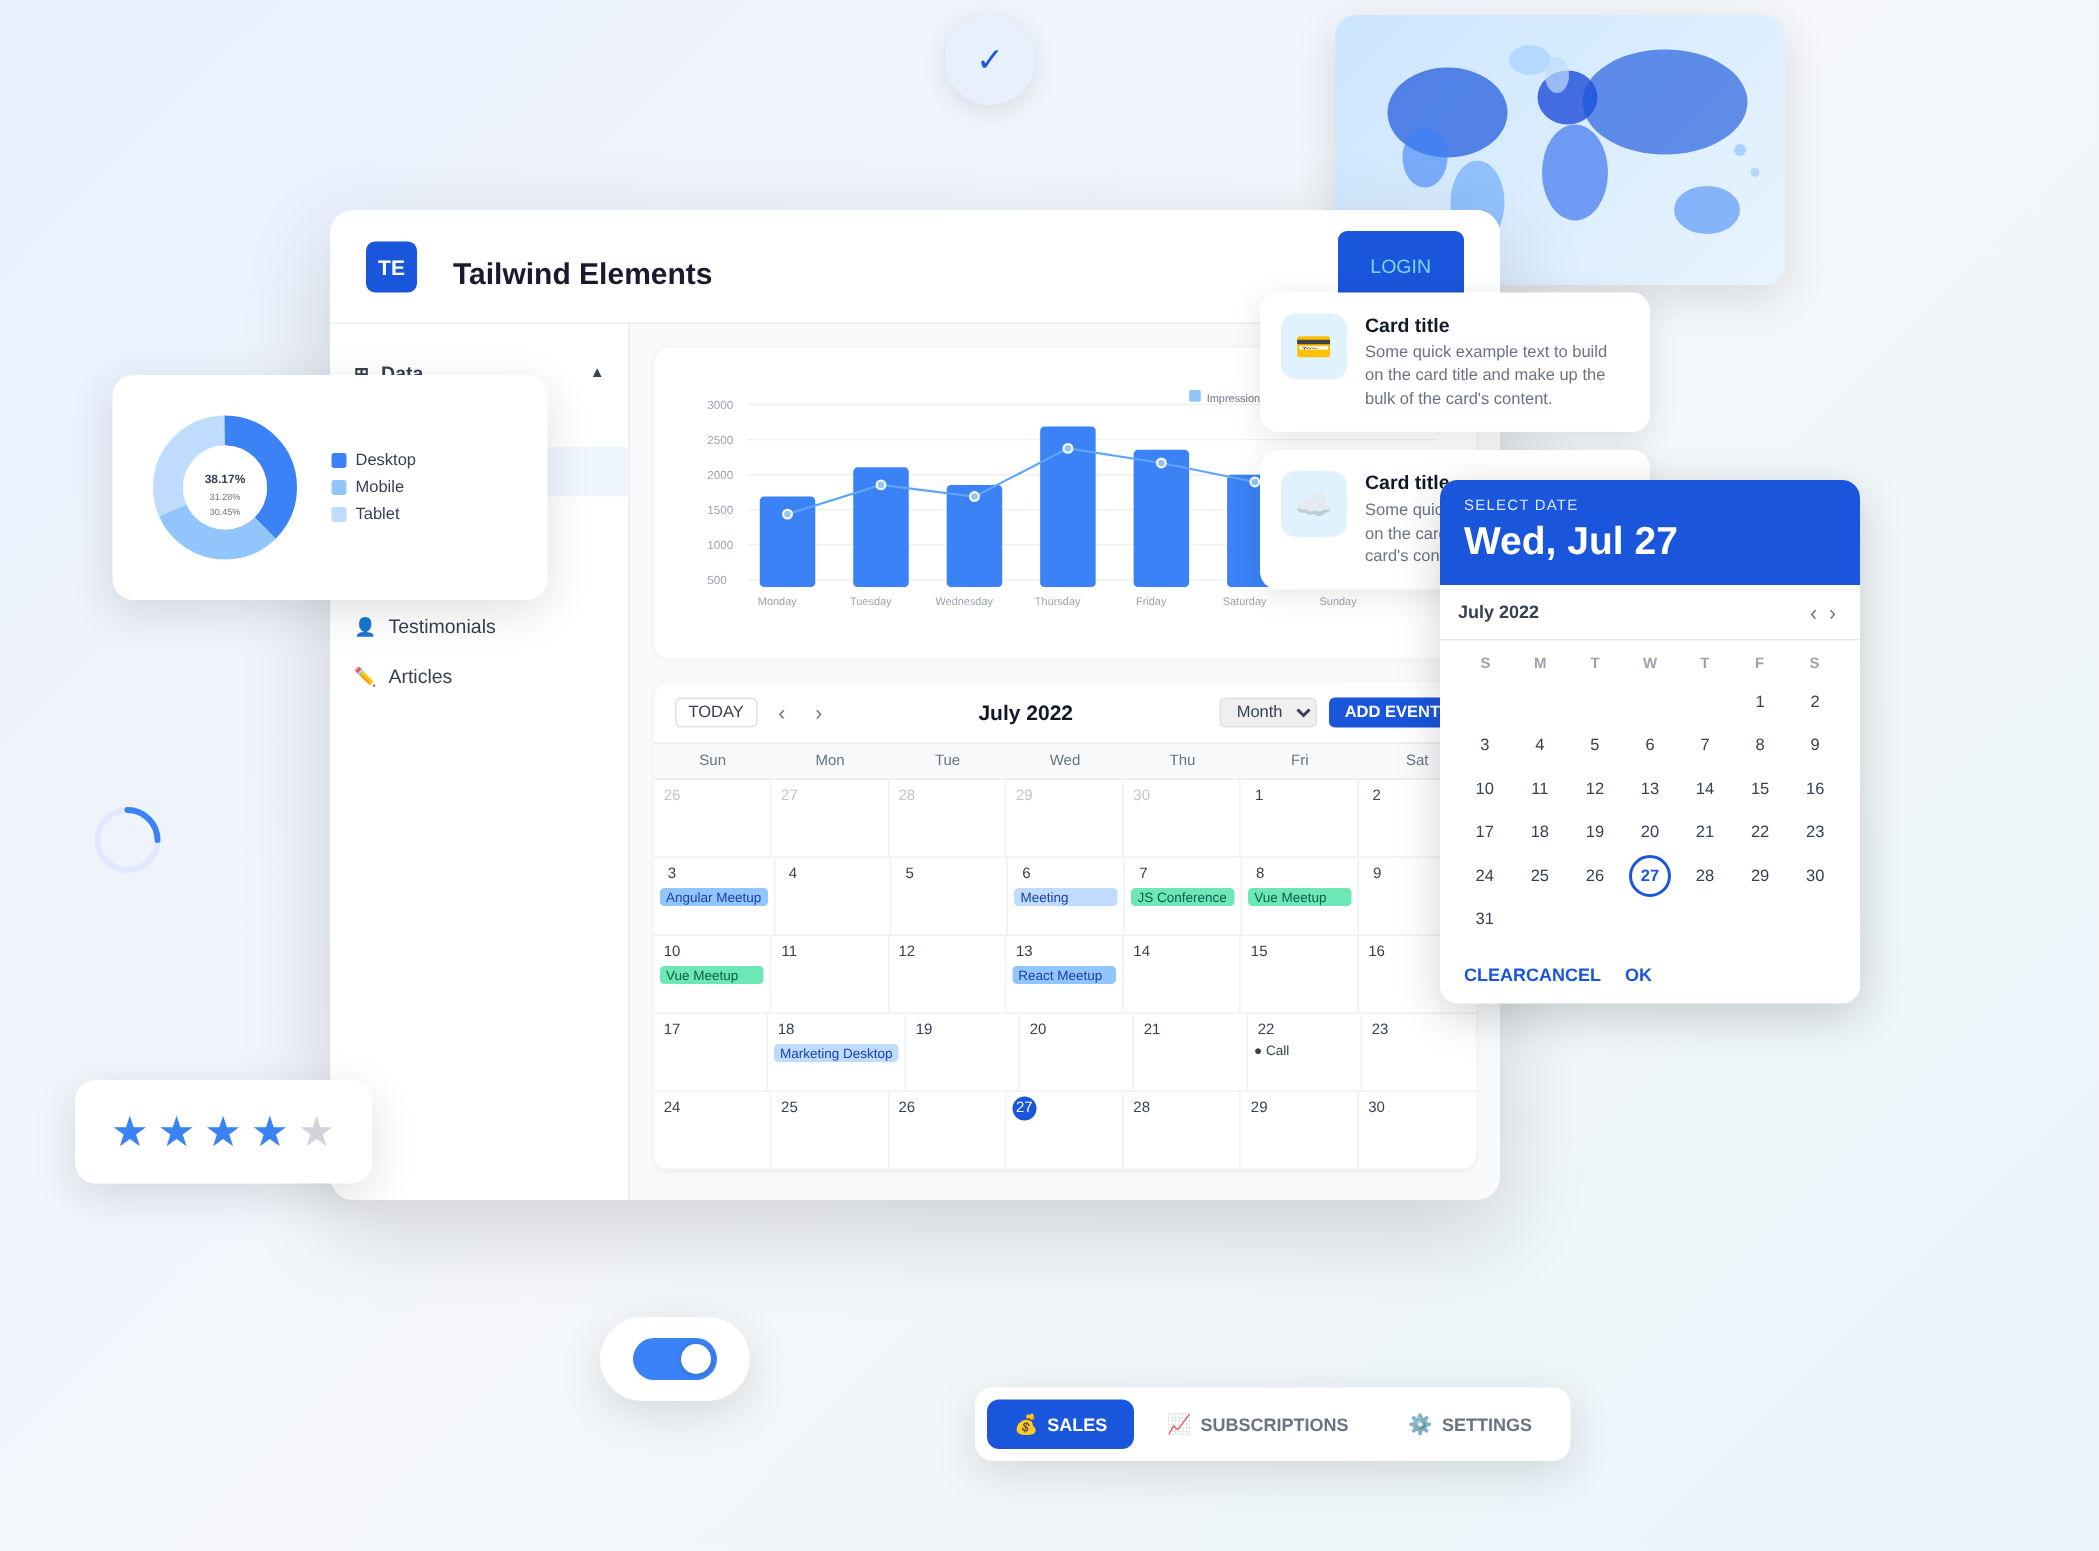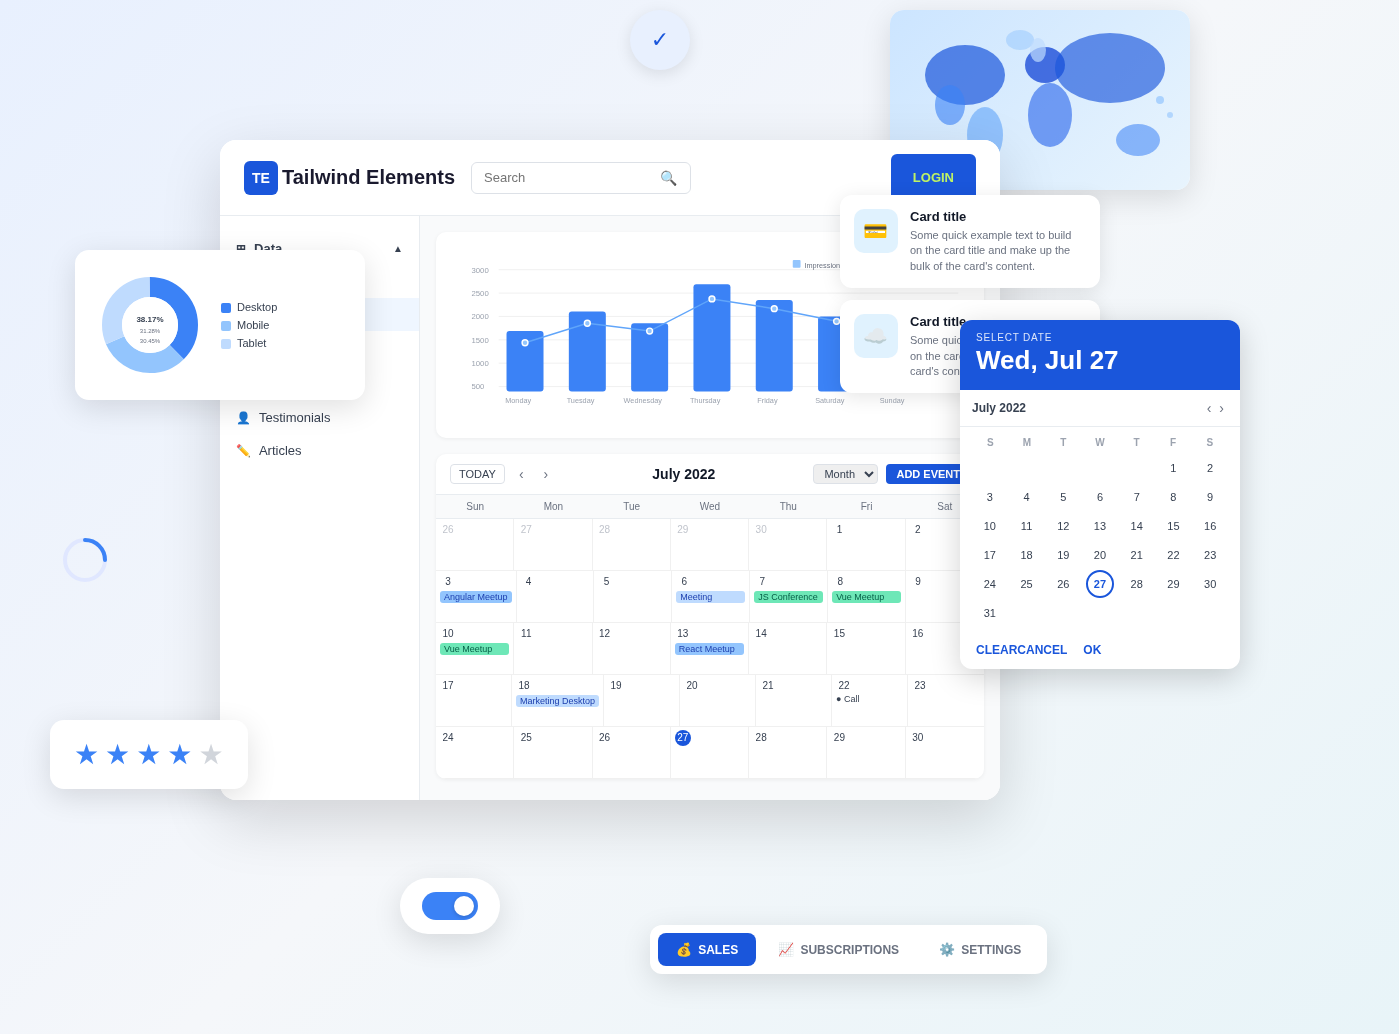--- a/index.html
+++ b/index.html
@@ -36,22 +36,22 @@
     .header-bar {
       display: flex;
       align-items: center;
       padding: 14px 24px;
       border-bottom: 1px solid #e8ecf0;
       gap: 16px;
       background: #fff;
     }
     .logo-box {
       display: flex;
-      align-items: center;
-      gap: 4px;
+      align-items: flex-end;
+      gap: 24px;
       min-width: 160px;
     }
     .logo-icon {
       width: 34px;
       height: 34px;
       background: #1a56db;
       border-radius: 6px;
       display: flex;
       align-items: center;
       justify-content: center;
@@ -82,26 +82,26 @@
       width: 100%;
       background: transparent;
     }
     .search-icon-svg {
       color: #9ca3af;
       font-size: 14px;
     }
     .login-btn {
       margin-left: auto;
       background: #1a56db;
-      color: #bef264;
+      color: #7dd3fc;
       border: none;
       border-radius: 6px;
       padding: 16px 22px;
       font-size: 13px;
-      font-weight: 700;
+      font-weight: 400;
       cursor: pointer;
     }
 
     
     .content-area {
       display: flex;
       height: calc(100% - 62px);
     }
 
     
@@ -368,21 +368,21 @@
       background: #fff;
       border-radius: 14px;
       padding: 20px;
       box-shadow: 0 8px 30px rgba(0,0,0,0.12);
       display: flex;
       align-items: center;
       gap: 16px;
     }
     .donut-svg { width: 110px; height: 110px; flex-shrink: 0; }
     .donut-legend { display: flex; flex-direction: column; gap: 6px; }
-    .legend-item { display: flex; align-items: flex-end; gap: 6px; font-size: 11px; color: #374151; }
+    .legend-item { display: flex; align-items: center; gap: 6px; font-size: 11px; color: #374151; }
     .legend-dot { width: 10px; height: 10px; border-radius: 2px; flex-shrink: 0; }
 
     
     .map-card {
       position: absolute;
       top: 10px;
       left: 890px;
       width: 300px;
       height: 180px;
       background: #fff;
@@ -543,24 +543,20 @@
   </div>
 
   <div class="main-card">
 
     <div class="header-bar">
       <div class="logo-box">
         <div class="logo-icon">
           <span>TE</span>
         </div>
         <span class="logo-text">Tailwind Elements</span>
-      </div>
-      <div class="search-bar">
-        <input type="text" placeholder="Search" style="">
-        <span class="search-icon-svg">🔍</span>
       </div>
       <button class="login-btn">LOGIN</button>
     </div>
 
     <div class="content-area">
 
       <div class="sidebar">
         <div class="sidebar-section">
           <div class="sidebar-item section-header">
             <span style="font-size:12px">⊞</span>

